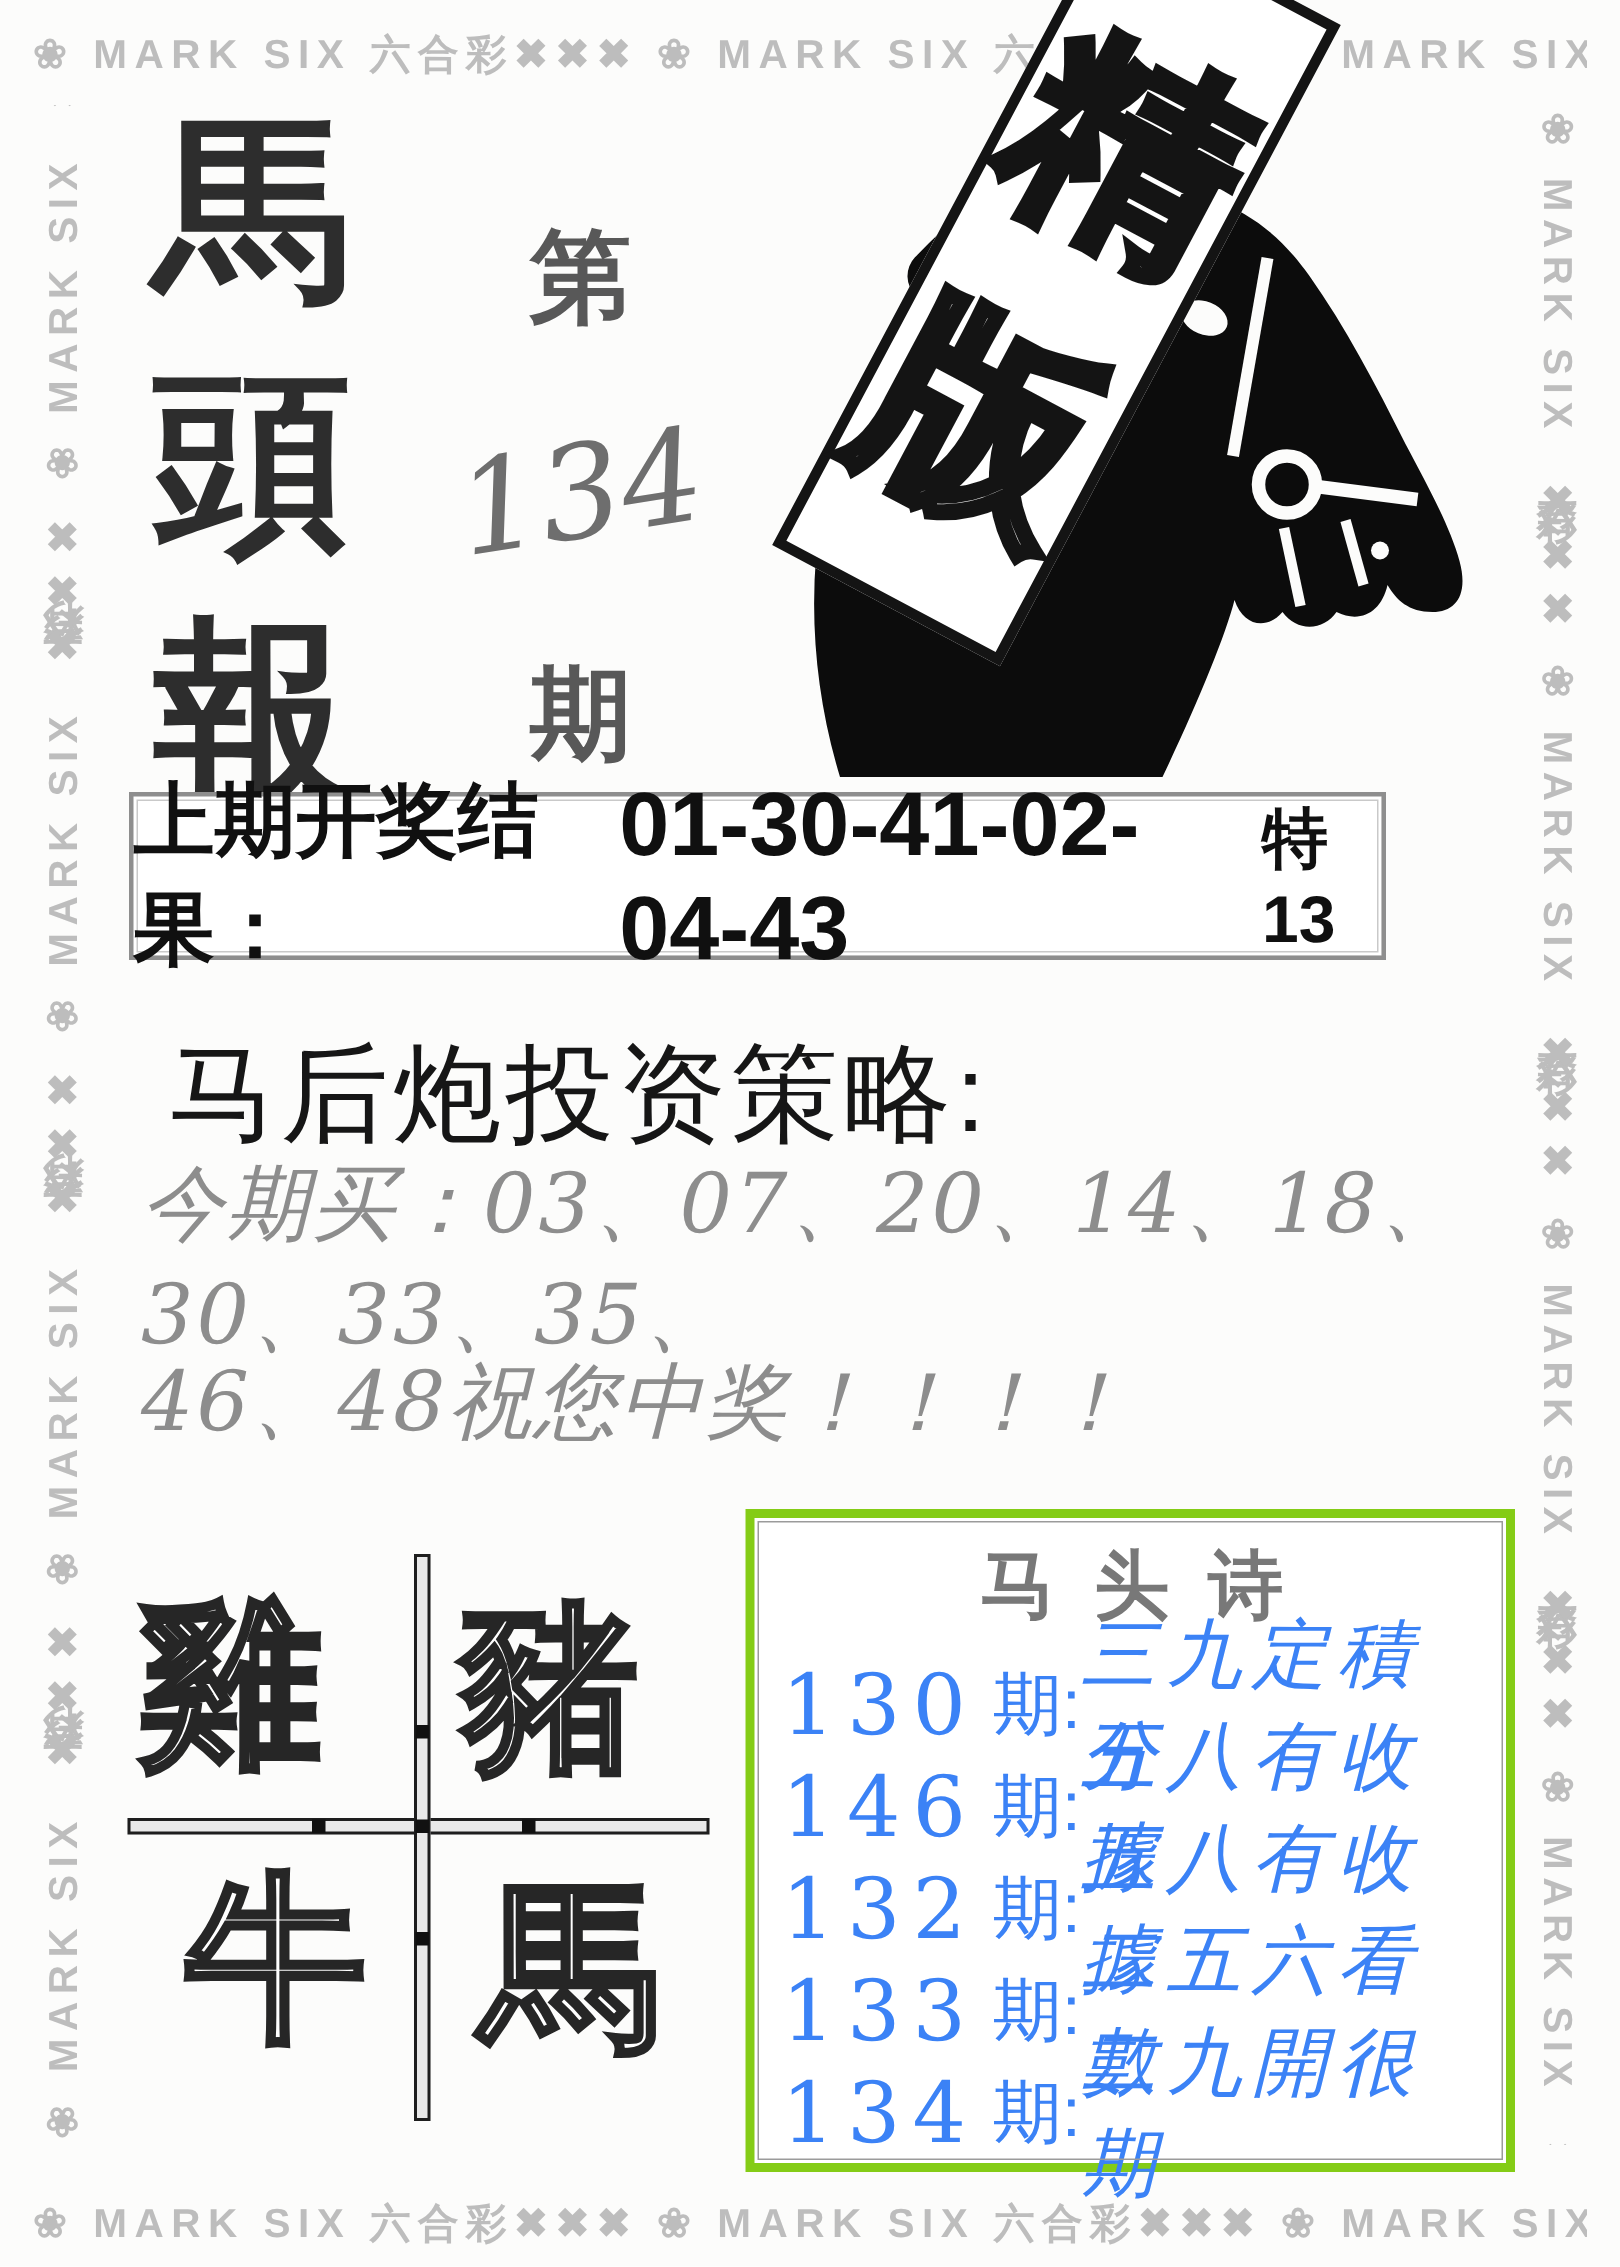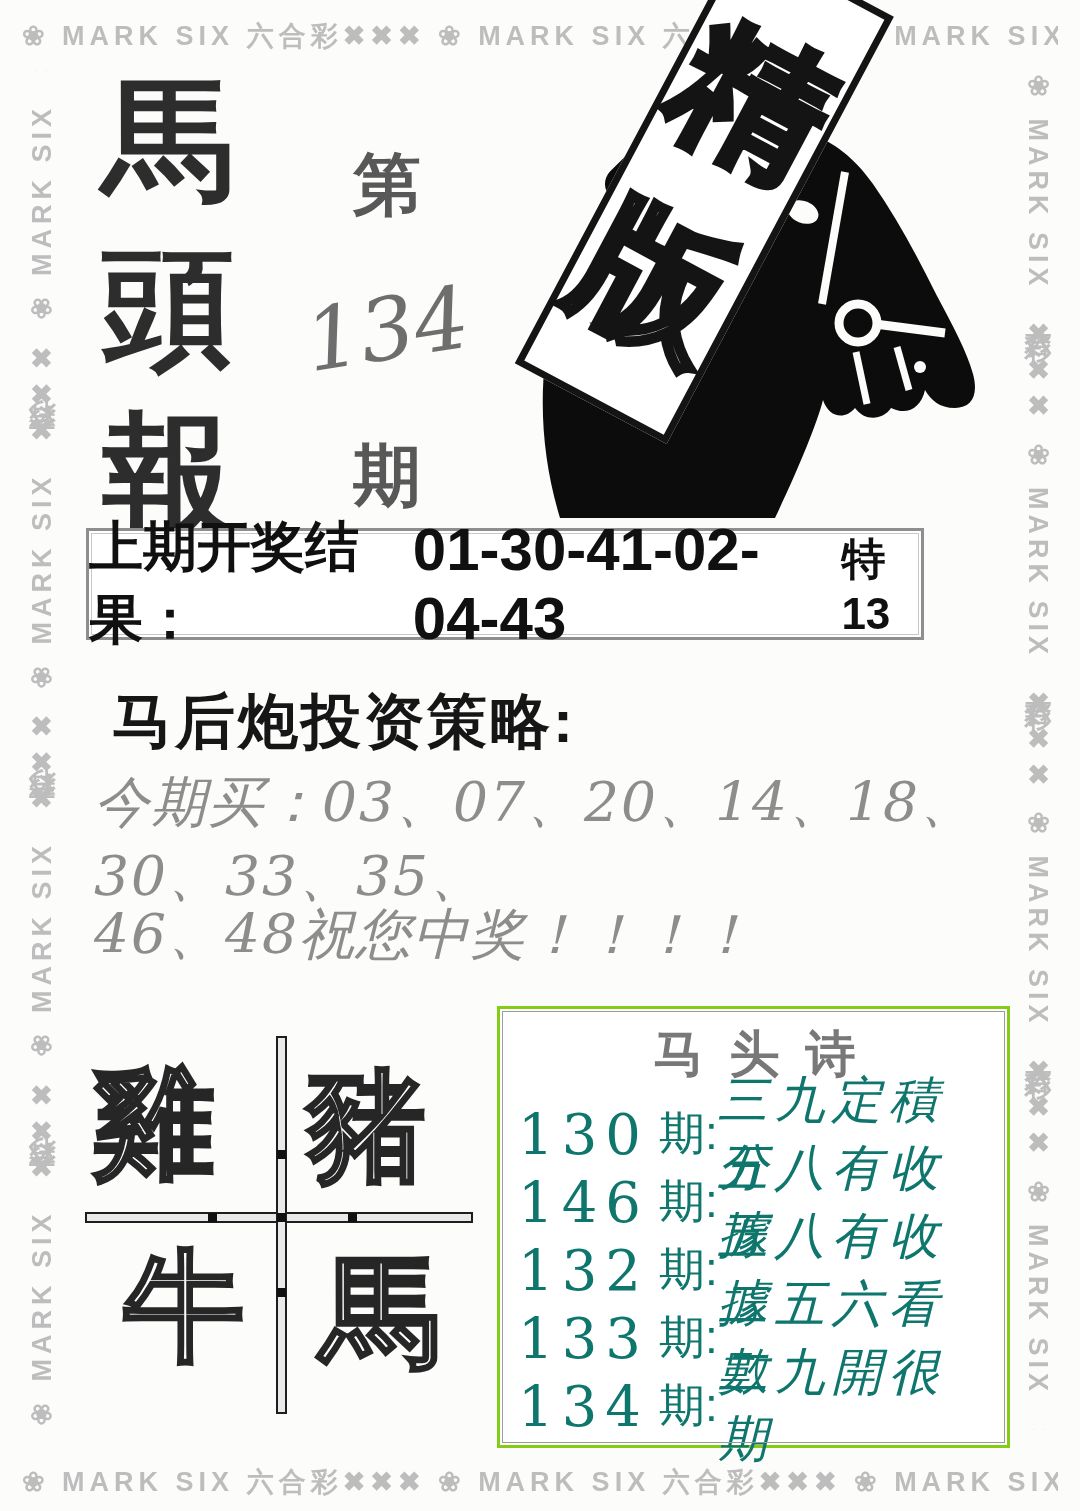--- a/index.html
+++ b/index.html
@@ -38,48 +38,48 @@
 
   
   .banner{position:absolute;left:86px;top:528px;width:838px;height:112px;border:3px solid #8e8e8e;
           box-shadow:inset 0 0 0 2px #fff, inset 0 0 0 3px #c9c9c9;background:#fff;
           display:flex;align-items:center;justify-content:center;box-sizing:border-box;z-index:4;}
   .banner .lbl{font-size:54px;font-weight:bold;color:#101010;}
   .banner .nums{font-size:60px;font-weight:bold;color:#101010;letter-spacing:0px;}
   .banner .spec{font-size:44px;font-weight:bold;color:#101010;}
 
   
-  .strategy-heading{position:absolute;left:112px;top:682px;font-size:60px;font-weight:700;
+  .strategy-heading{position:absolute;left:112px;top:682px;font-size:72px;font-weight:400;
                     color:#161616;letter-spacing:3px;}
   .strategy-line{position:absolute;left:94px;width:950px;font-size:55px;color:#8d8d8d;
                  font-style:italic;letter-spacing:2px;font-family:"DejaVu Serif",serif;}
   .strategy-line1{top:766px;}
   .strategy-line2{top:898px;}
 
   
   .zodiac{position:absolute;left:80px;top:1030px;width:400px;height:400px;z-index:2;}
   .zbar{position:absolute;background:#e9e9e9;border:2px solid #1e1e1e;box-sizing:border-box;}
   .zbar-h{left:5px;top:182px;width:388px;height:11px;}
   .zbar-v{left:196px;top:6px;width:11px;height:378px;}
   .zdot{position:absolute;width:9px;height:9px;background:#111;}
   .zchar{position:absolute;font-size:120px;line-height:1;color:#fff;
          -webkit-text-stroke:3px #262626;font-family:"DejaVu Serif",serif;font-weight:bold;}
   .z-tl{left:14px;top:32px;}
   .z-tr{left:226px;top:36px;}
   .z-bl{left:44px;top:216px;}
   .z-br{left:240px;top:222px;}
 
   
-  .poem-box{position:absolute;left:497px;top:1006px;width:513px;height:442px;border:3px solid #84cc16;
+  .poem-box{position:absolute;left:497px;top:1006px;width:513px;height:442px;border:6px solid #84cc16;
             background:#fff;box-sizing:border-box;z-index:2;padding:10px 16px 8px 18px;}
   .poem-box::after{content:"";position:absolute;inset:2px;border:1px solid #9b9b9b;pointer-events:none;}
   .poem-title{text-align:center;font-size:50px;font-weight:bold;color:#787878;
               letter-spacing:26px;padding-left:26px;margin-top:2px;}
   .poem-rows{margin-top:12px;display:flex;flex-direction:column;}
-  .poem-row{display:flex;align-items:center;height:68px;color:#0f766e;}
+  .poem-row{display:flex;align-items:center;height:68px;color:#3b82f6;}
   .poem-issue{font-family:"DejaVu Serif",serif;font-size:56px;letter-spacing:8px;}
   .poem-qi{font-size:46px;margin-left:10px;}
   .poem-text{margin-left:auto;font-size:50px;font-style:italic;letter-spacing:7px;
              font-family:"DejaVu Serif",serif;}
 </style>
 </head>
 <body>
 
 <div id="page">
 

